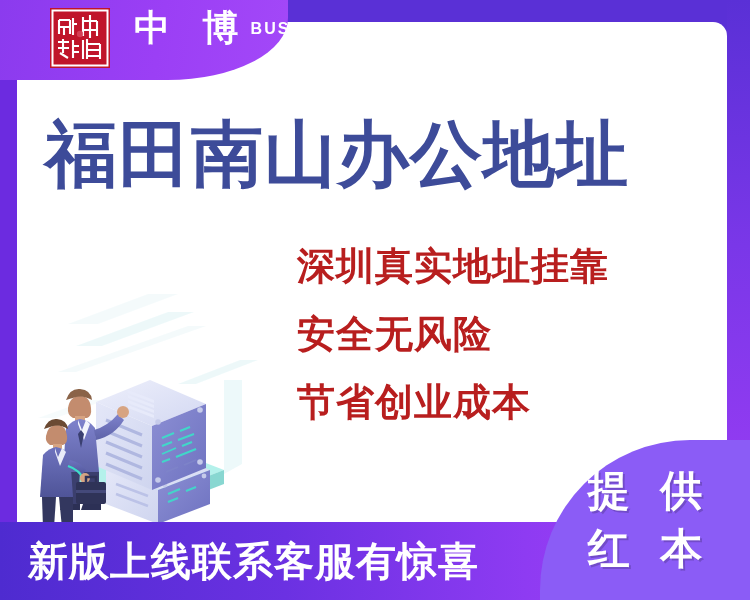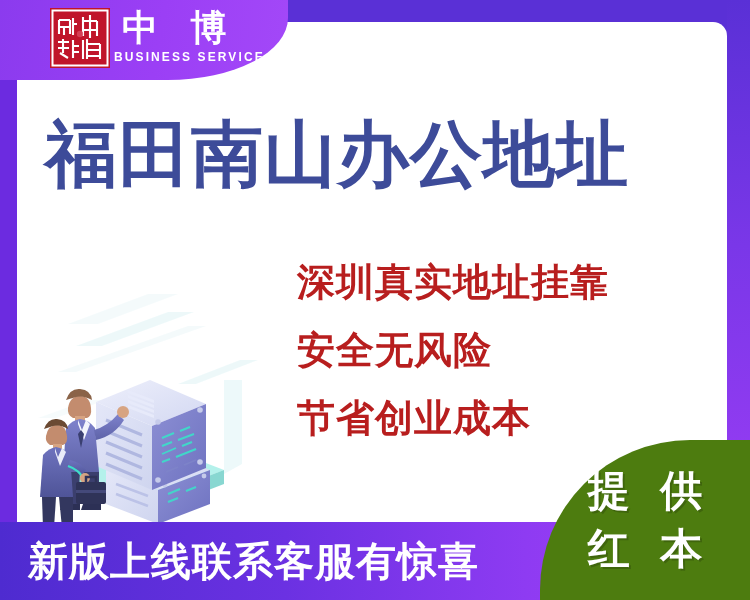--- a/index.html
+++ b/index.html
@@ -78,38 +78,38 @@
     left: 50px;
     display: flex;
     align-items: flex-start;
   }
   .seal {
     width: 60px;
     height: 60px;
     flex: 0 0 auto;
   }
   .brand {
-    margin-left: 2px;
+    margin-left: 14px;
     display: flex;
-    flex-direction: column;
-    align-items: flex-start;
+    flex-direction: row;
+    align-items: center;
   }
   .brand-cn {
     color: #ffffff;
     font-size: 36px;
     line-height: 40px;
     font-weight: 700;
     letter-spacing: 10px;
     text-indent: 10px;
     font-family: "DejaVu Sans", "Liberation Sans", sans-serif;
     white-space: nowrap;
   }
   .brand-en {
     color: #ffffff;
-    font-size: 12px;
+    font-size: 16px;
     line-height: 16px;
     font-weight: 700;
     letter-spacing: 2.1px;
     text-indent: 2px;
     margin-top: 1px;
     white-space: nowrap;
   }
 
   
   .headline {
@@ -122,21 +122,21 @@
     font-weight: 700;
     letter-spacing: 1px;
     white-space: nowrap;
     font-family: Liberation Sans, sans-serif;
     z-index: 3;
   }
 
   
   .features {
     position: absolute;
-    top: 248px;
+    top: 232px;
     left: 297px;
     z-index: 3;
   }
   .feature-line {
     color: #B81E1E;
     font-size: 38px;
     line-height: 68px;
     font-weight: 700;
     letter-spacing: 1px;
     white-space: nowrap;
@@ -153,21 +153,21 @@
     z-index: 3;
   }
 
   
   .badge {
     position: absolute;
     right: 0;
     bottom: 0;
     width: 210px;
     height: 160px;
-    background: #4d7c0f;
+    background: #8b5cf6;
     border-top-left-radius: 150px 150px;
     z-index: 5;
     display: flex;
     flex-direction: column;
     align-items: center;
     justify-content: center;
   }
   .badge-line {
     color: #ffffff;
     font-size: 42px;

